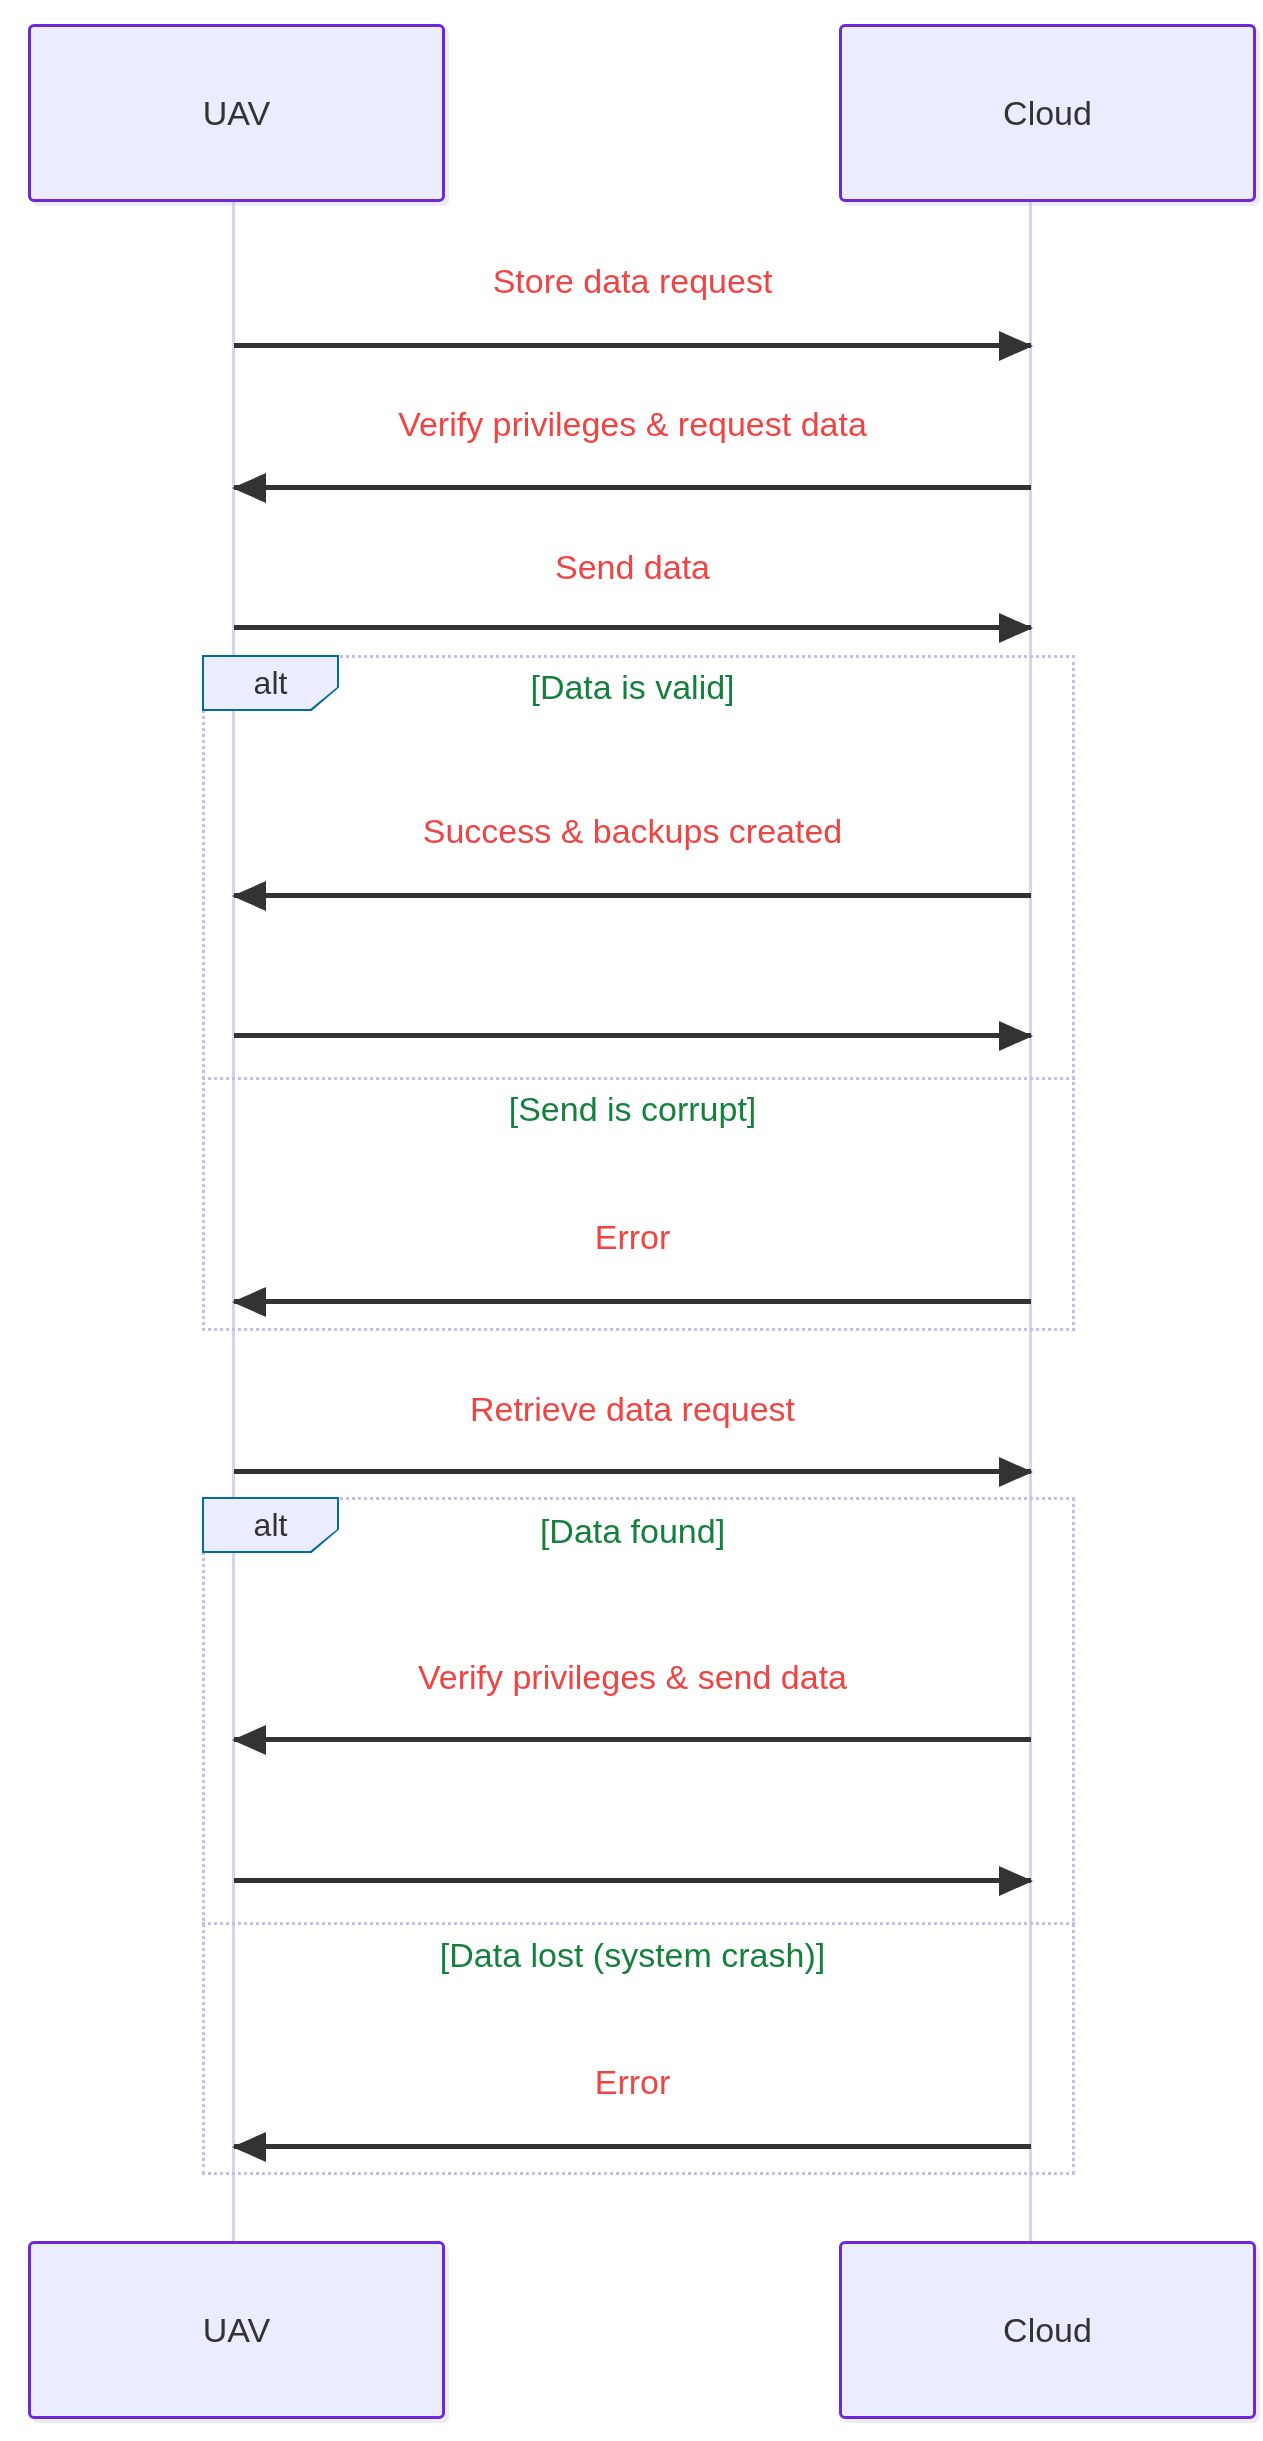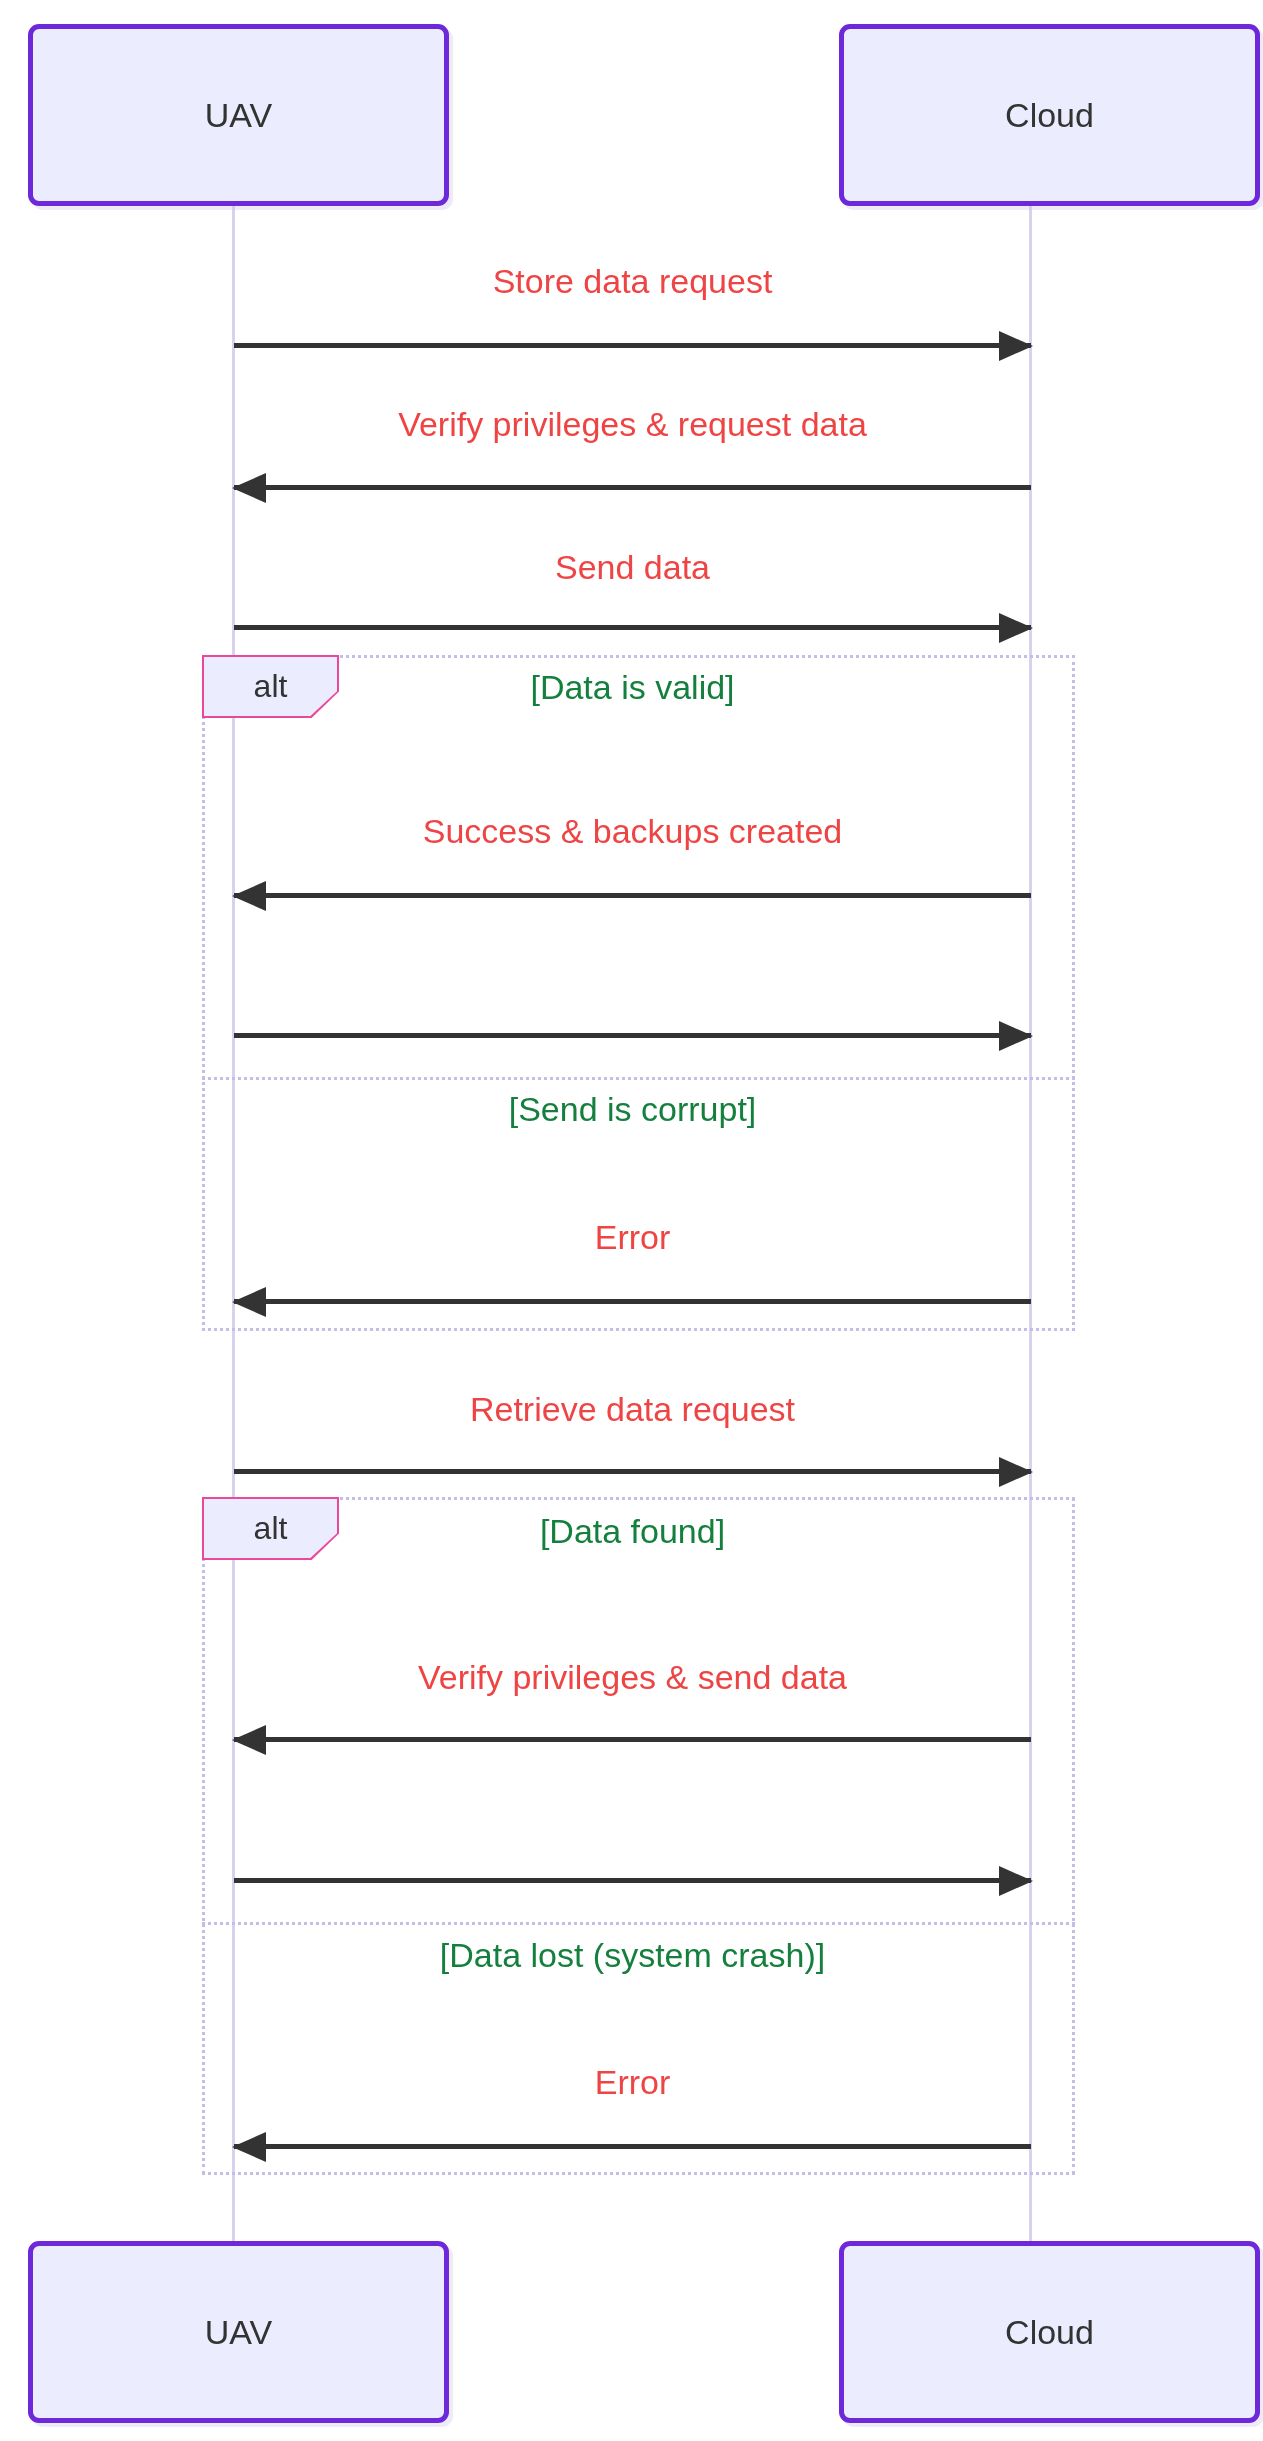--- a/index.html
+++ b/index.html
@@ -12,22 +12,22 @@
     color: #333333;
     overflow: hidden;
   }
 
   
   .actor-box {
     position: absolute;
     width: 411px;
     height: 172px;
     background: #ECECFF;
-    border: 5px solid #6d28d9;
-    border-radius: 11px;
+    border: 3px solid #6d28d9;
+    border-radius: 6px;
     display: flex;
     align-items: center;
     justify-content: center;
     font-size: 34px;
     box-shadow: 4px 4px 0 rgba(207,199,238,0.35);
   }
   .actor-uav   { left: 28px;  }
   .actor-cloud { left: 839px; }
   .actor-top    { top: 24px;   }
   .actor-bottom { top: 2241px; }
@@ -84,22 +84,22 @@
   .alt-divider {
     position: absolute;
     left: 202px;
     width: 873px;
     border-top: 3px dotted #C3BEE8;
   }
   .alt-operator {
     position: absolute;
     left: 202px;
     width: 137px;
-    height: 63px;
-    background: #ec4899;
+    height: 56px;
+    background: #0369a1;
     clip-path: polygon(0 0, 100% 0, 100% 58%, 80% 100%, 0 100%);
   }
   .alt-operator .inner {
     position: absolute;
     left: 2px; top: 2px; right: 2px; bottom: 2px;
     background: #ECECFF;
     clip-path: polygon(0 0, 100% 0, 100% 58%, 80% 100%, 0 100%);
     display: flex;
     align-items: center;
     justify-content: center;

